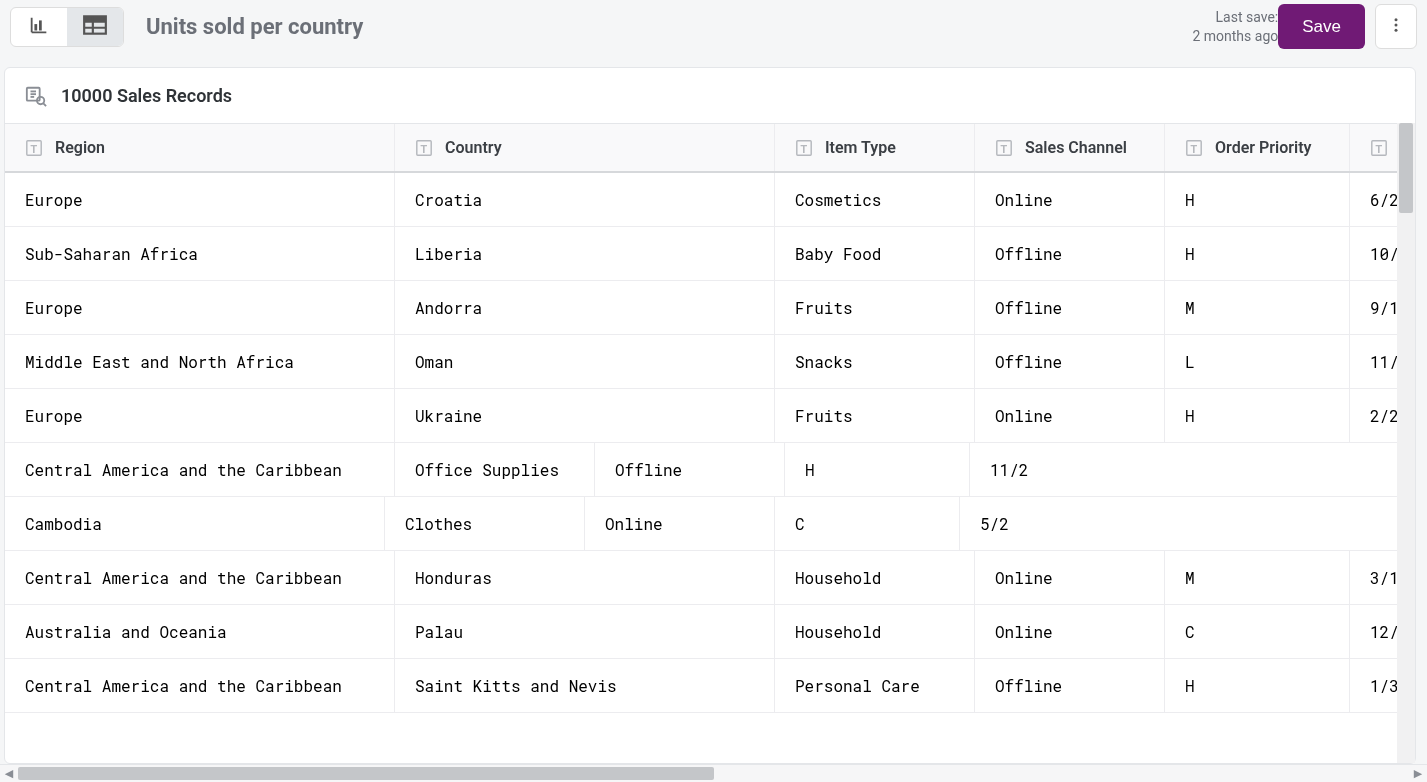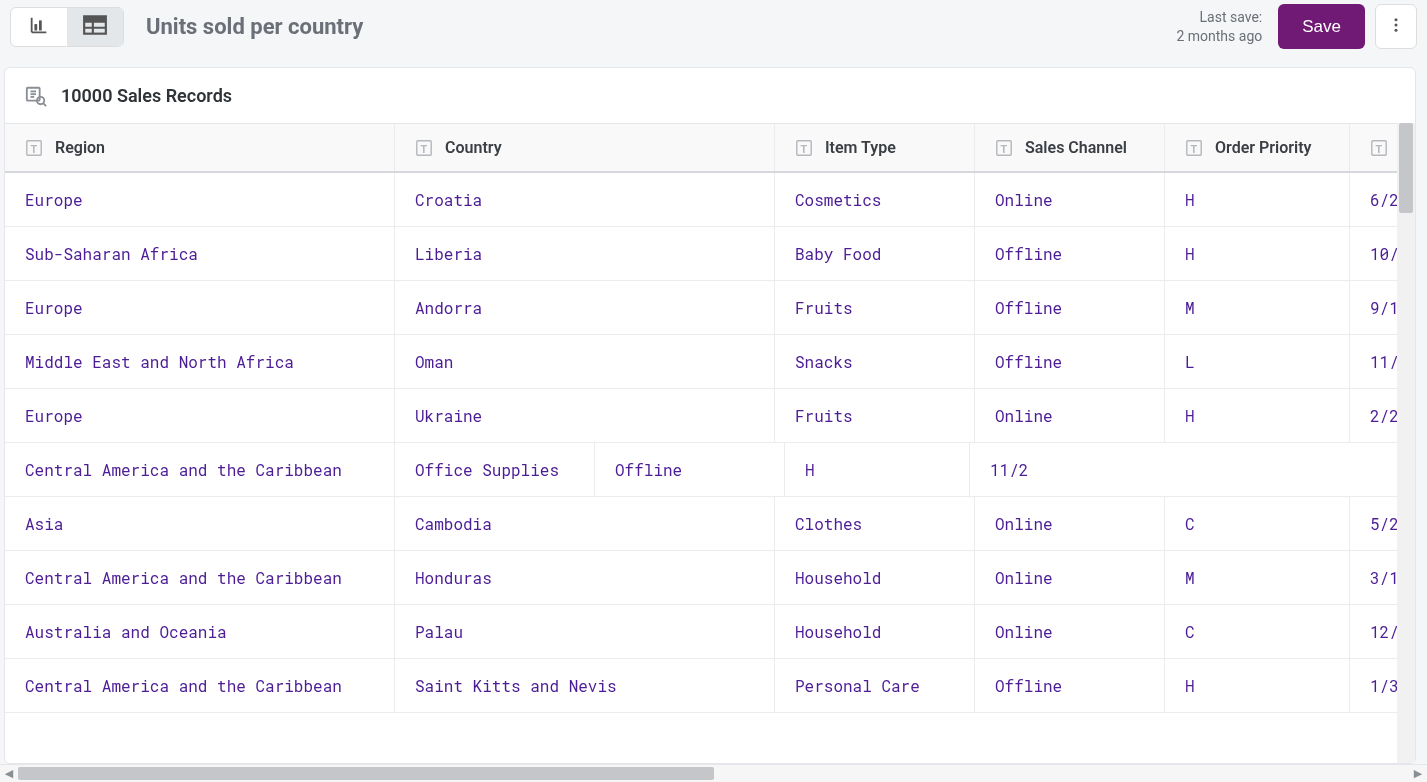--- a/index.html
+++ b/index.html
@@ -47,21 +47,20 @@
     margin-left: 22px;
     font-weight: 700;
   }
 
   .toolbar-spacer { flex: 1; }
 
   .save-meta {
     text-align: right;
     font-size: 14px;
     color: #6b6f77;
-    margin-right: 16px;
     line-height: 1.35;
   }
 
   .save-btn {
     background: #701a75;
     color: #fff;
     border: none;
     border-radius: 6px;
     height: 45px;
     padding: 0 24px;
@@ -140,21 +139,21 @@
     height: 54px;
     border-bottom: 1px solid #ececef;
   }
   .cell {
     display: flex;
     align-items: center;
     padding: 0 20px;
     border-right: 1px solid #ececef;
     font-family: ui-monospace, SFMono-Regular, "Roboto Mono", Menlo, Consolas, monospace;
     font-size: 16px;
-    color: #4c1d95;
+    color: #000000;
     white-space: nowrap;
     overflow: hidden;
   }
 
   .c0 { width: 390px; }
   .c1 { width: 380px; }
   .c2 { width: 200px; }
   .c3 { width: 190px; }
   .c4 { width: 185px; }
   .c5 { width: 64px; border-right: none; }
@@ -366,21 +365,20 @@
           <div class="cell c5">2/20</div>
         </div>
         <div class="row">
           <div class="cell c0">Central America and the Caribbean</div>
           <div class="cell c2">Office Supplies</div>
           <div class="cell c3">Offline</div>
           <div class="cell c4">H</div>
           <div class="cell c5">11/2</div>
         </div>
         <div class="row">
-          <div class="cell c0">Asia</div>
           <div class="cell c1">Cambodia</div>
           <div class="cell c2">Clothes</div>
           <div class="cell c3">Online</div>
           <div class="cell c4">C</div>
           <div class="cell c5">5/2</div>
         </div>
         <div class="row">
           <div class="cell c0">Central America and the Caribbean</div>
           <div class="cell c1">Honduras</div>
           <div class="cell c2">Household</div>

